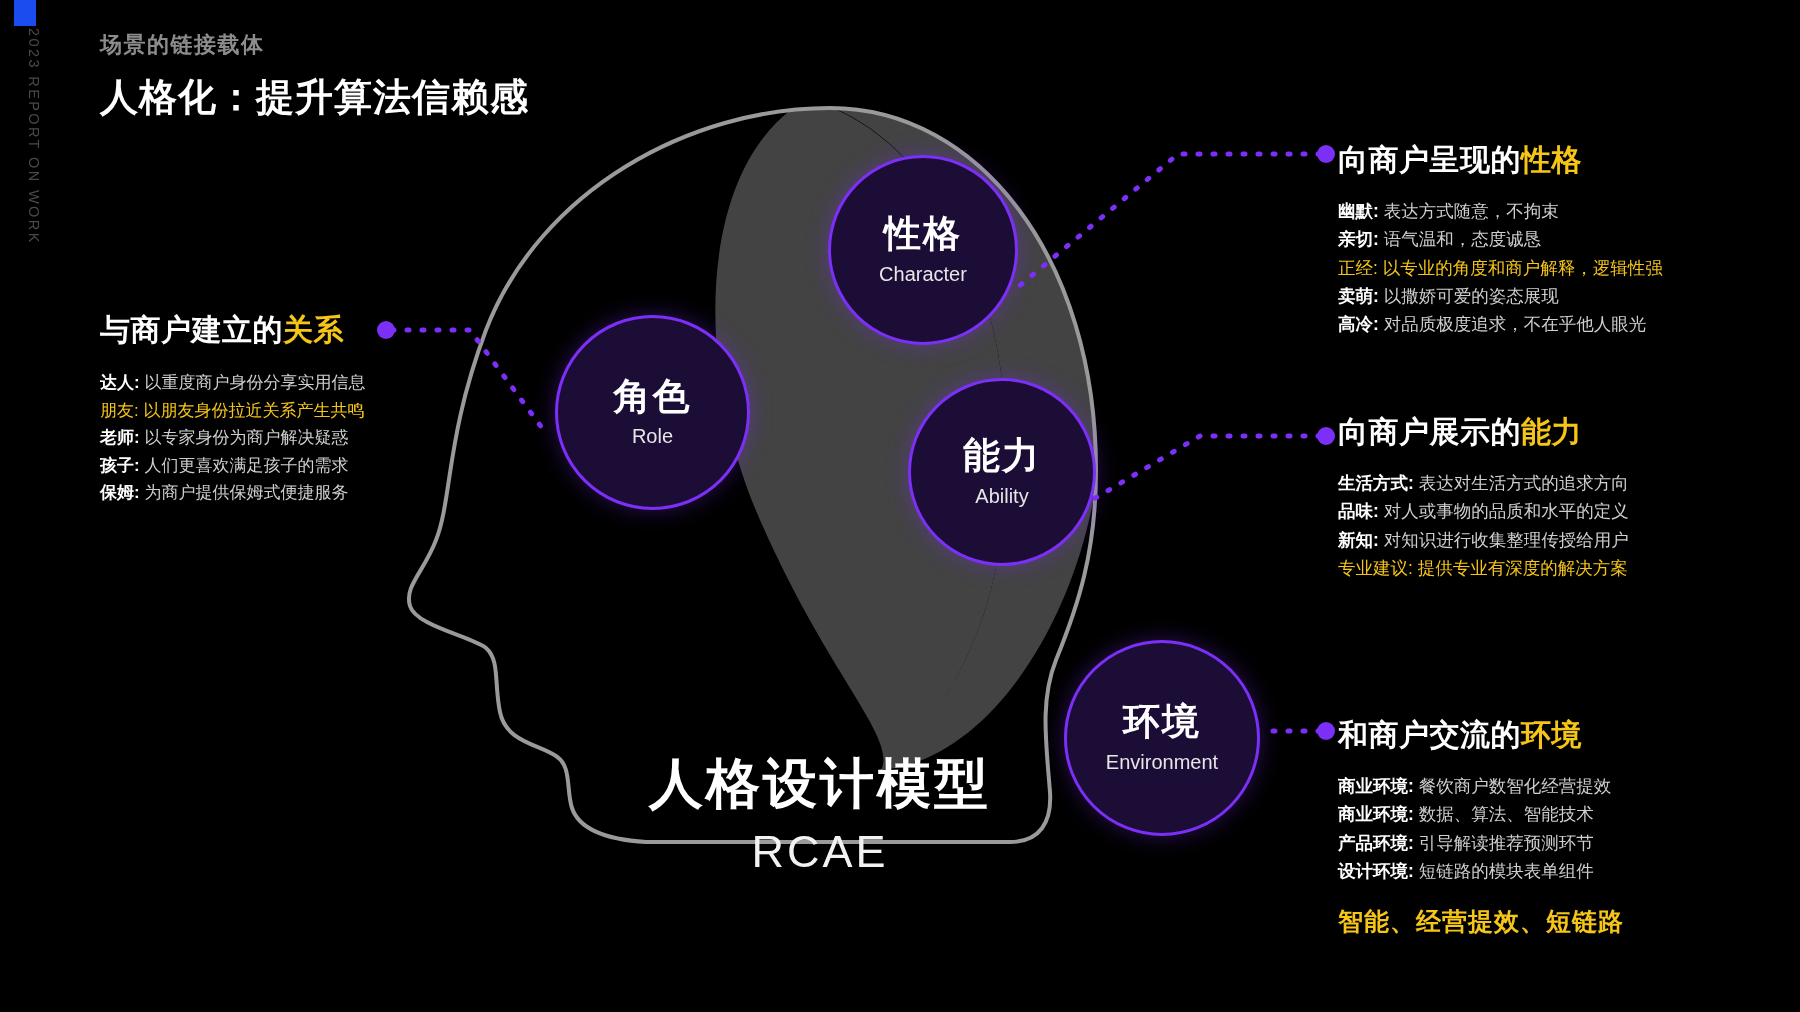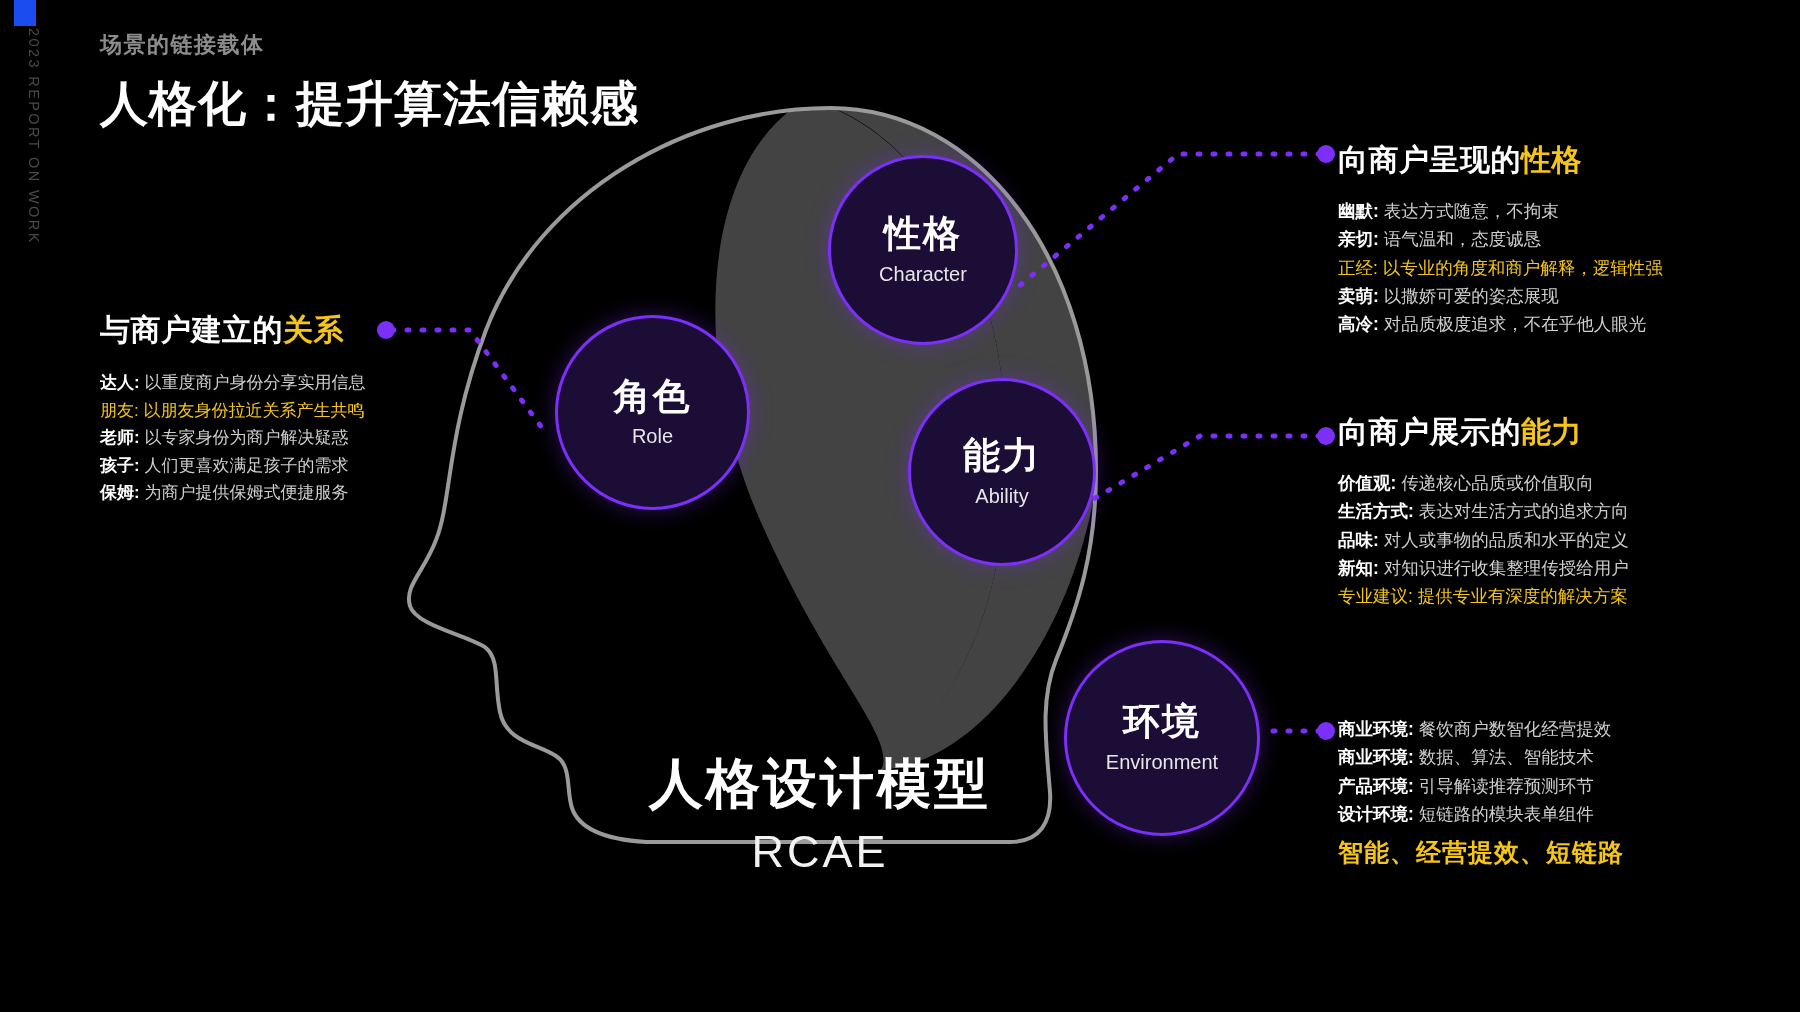--- a/index.html
+++ b/index.html
@@ -24,21 +24,21 @@
     color:#4a4a4a; white-space:nowrap;
   }
 
   
   #eyebrow {
     position:absolute; left:100px; top:30px;
     font-size:22px; color:#8c8c8c; letter-spacing:1.5px; font-weight:700;font-family:Liberation Serif, serif;
   }
   #headline {
     position:absolute; left:100px; top:72px;
-    font-size:48px; font-weight:700; color:#fff; letter-spacing:1px;
+    font-size:38px; font-weight:700; color:#fff; letter-spacing:1px;
   }
 
   
   #stage { position:absolute; left:0; top:0; width:1800px; height:1012px; }
   #stage svg { position:absolute; left:0; top:0; }
 
   .node {
     position:absolute; border-radius:50%;
     background:#1c0d36;
     border:3px solid #7b2ff7;
@@ -73,21 +73,21 @@
   .block h3 .hl { color:#f5c518; }
   .block ul { list-style:none; }
   .block li {
     font-size:17.5px; line-height:1.62; color:#cfcfcf;
     white-space:nowrap; font-weight:400;
   }
   .block li b { color:#ffffff; font-weight:700; }
   .block li.gold, .block li.gold b { color:#f5c518; font-weight:400; }
   .block .summary {
     font-size:25px; font-weight:700; color:#f5c518;
-    letter-spacing:1px; margin-top:8px; white-space:nowrap;
+    letter-spacing:1px; margin-top:20px; white-space:nowrap;
   }
 
   #blk-relation { left:100px; top:310px; }
   #blk-relation h3 { margin-bottom:18px; }
   #blk-relation li { font-size:17px; }
 
   #blk-character { left:1338px; top:140px; }
   #blk-ability   { left:1338px; top:412px; }
   #blk-environment { left:1338px; top:715px; }
 </style>
@@ -217,29 +217,31 @@
     <li><b>卖萌:</b> <span>以撒娇可爱的姿态展现</span></li>
     <li><b>高冷:</b> <span>对品质极度追求，不在乎他人眼光</span></li>
   </ul>
 </div>
 
 <div class="block" id="blk-ability">
   <h3>
     <span>向商户展示的</span><span class="hl">能力</span>
   </h3>
   <ul>
-    <li><b>价值观:</b> <span>传递核心品质或价值取向</span></li>
     <li><b>生活方式:</b> <span>表达对生活方式的追求方向</span></li>
     <li><b>品味:</b> <span>对人或事物的品质和水平的定义</span></li>
     <li><b>新知:</b> <span>对知识进行收集整理传授给用户</span></li>
     <li class="gold"><b>专业建议:</b> <span>提供专业有深度的解决方案</span></li>
   </ul>
 </div>
 
 <div class="block" id="blk-environment">
+  <h3>
+    <span>和商户交流的</span><span class="hl">环境</span>
+  </h3>
   <ul>
     <li><b>商业环境:</b> <span>餐饮商户数智化经营提效</span></li>
     <li><b>商业环境:</b> <span>数据、算法、智能技术</span></li>
     <li><b>产品环境:</b> <span>引导解读推荐预测环节</span></li>
     <li><b>设计环境:</b> <span>短链路的模块表单组件</span></li>
   </ul>
   <div class="summary">智能、经营提效、短链路</div>
 </div>
 
 </body></html>

